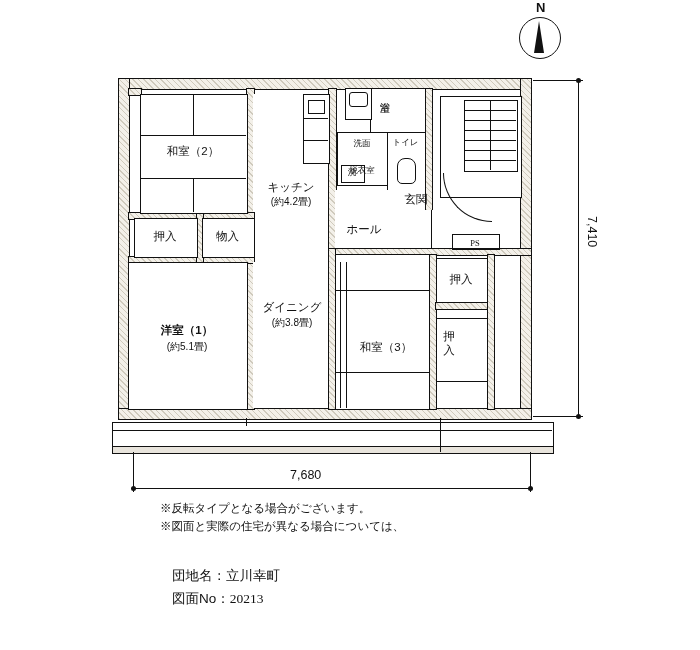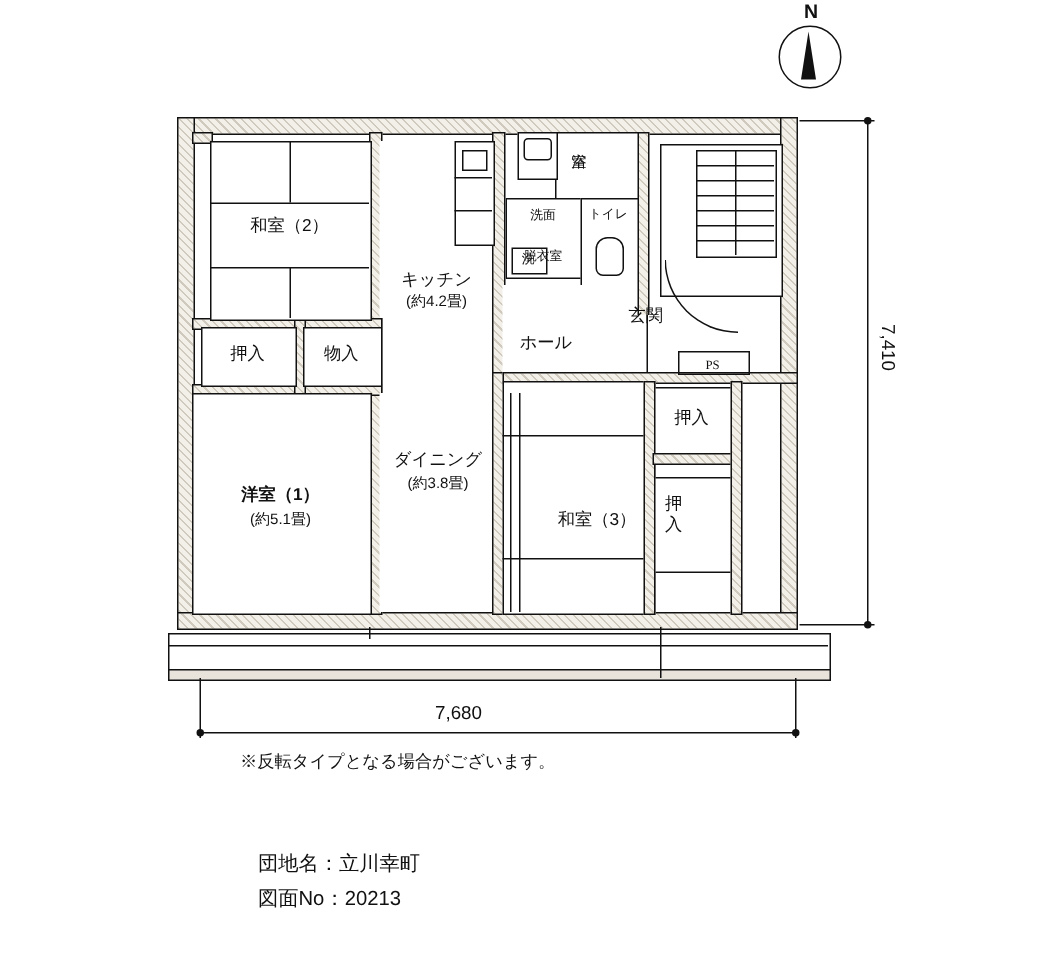--- a/index.html
+++ b/index.html
@@ -46,21 +46,21 @@
 
   
   .dimline{position:absolute;background:#111;}
   .dimtext{position:absolute;font-size:12.5px;color:#111;}
   .dot{position:absolute;width:5px;height:5px;background:#111;border-radius:50%;}
 
   
   .notes{position:absolute;left:160px;top:500px;font-size:11.5px;line-height:1.55;}
   .spec{position:absolute;left:172px;top:565px;font-size:13.5px;line-height:1.68;}
   .spec .k{display:inline-block;}
-  .spec .v{display:inline-block;}
+  .spec .v{display:inline-block;font-family:Liberation Serif, serif;}
 
   
   .rail{position:absolute;border:1px solid #111;background:#fff;}
 </style>
 </head>
 <body>
 
 <div class="stage">
 
   <div class="compass-label">N</div>
@@ -133,41 +133,41 @@
   <div class="lbl tiny" style="left:341px;top:167px;width:22px;">洗</div>
 
   <div class="room" style="left:387px;top:132px;width:37px;height:78px;"></div>
   <div class="lbl tiny" style="left:387px;top:137px;width:37px;">トイレ</div>
   <div class="abs" style="left:397px;top:158px;width:17px;height:24px;border:1px solid #111;border-radius:8px 8px 5px 5px;"></div>
 
   <div class="plain" style="left:335px;top:190px;width:89px;height:58px;"></div>
   <div class="lbl" style="left:335px;top:222px;width:58px;">ホール</div>
 
   <div class="room" style="left:387px;top:210px;width:80px;height:38px;border:none;"></div>
-  <div class="lbl" style="left:390px;top:204px;width:52px;text-align:right;">玄関</div>
+  <div class="lbl" style="left:390px;top:192px;width:52px;">玄関</div>
   <div class="thin" style="left:431px;top:210px;width:1px;height:38px;"></div>
 
   <div class="room" style="left:440px;top:96px;width:80px;height:100px;"></div>
   <div class="abs" style="left:464px;top:100px;width:52px;height:70px;border:1px solid #111;background:#fff;"></div>
   <div class="thin" style="left:464px;top:110px;width:52px;height:1px;"></div>
   <div class="thin" style="left:464px;top:120px;width:52px;height:1px;"></div>
   <div class="thin" style="left:464px;top:130px;width:52px;height:1px;"></div>
   <div class="thin" style="left:464px;top:140px;width:52px;height:1px;"></div>
   <div class="thin" style="left:464px;top:150px;width:52px;height:1px;"></div>
   <div class="thin" style="left:464px;top:160px;width:52px;height:1px;"></div>
   <div class="thin" style="left:490px;top:100px;width:1px;height:70px;"></div>
 
   <div class="abs" style="left:443px;top:173px;width:48px;height:48px;border:1px solid #111;border-radius:0 0 0 100%;border-top:none;border-right:none;"></div>
   <div class="lbl tiny" style="left:460px;top:238px;width:30px;font-family:Liberation Serif, serif;">PS</div>
   <div class="abs" style="left:452px;top:234px;width:46px;height:14px;border:1px solid #111;"></div>
 
   <div class="room" style="left:335px;top:254px;width:100px;height:154px;"></div>
   <div class="thin" style="left:335px;top:290px;width:100px;height:1px;"></div>
   <div class="thin" style="left:335px;top:372px;width:100px;height:1px;"></div>
-  <div class="lbl" style="left:356px;top:340px;width:84px;">和室（3）</div>
+  <div class="lbl" style="left:344px;top:340px;width:84px;">和室（3）</div>
 
   <div class="room" style="left:435px;top:258px;width:52px;height:44px;"></div>
   <div class="lbl" style="left:435px;top:272px;width:52px;">押入</div>
 
   <div class="room" style="left:435px;top:318px;width:52px;height:62px;"></div>
   <div class="lbl" style="left:439px;top:330px;width:20px;line-height:1.2;">押<br>入</div>
 
   <div class="wall wallhatch abs" style="left:429px;top:254px;width:6px;height:154px;"></div>
   <div class="wall wallhatch abs" style="left:435px;top:302px;width:52px;height:6px;"></div>
   <div class="wall wallhatch abs" style="left:487px;top:254px;width:6px;height:154px;"></div>
@@ -190,20 +190,21 @@
 
   <div class="dimline" style="left:133px;top:488px;width:398px;height:1px;"></div>
   <div class="dimline" style="left:133px;top:452px;width:1px;height:40px;"></div>
   <div class="dimline" style="left:530px;top:452px;width:1px;height:40px;"></div>
   <div class="dot" style="left:131px;top:486px;"></div>
   <div class="dot" style="left:528px;top:486px;"></div>
   <div class="dimtext" style="left:290px;top:468px;">7,680</div>
 
   <div class="notes">
     <div>※反転タイプとなる場合がございます。</div>
+    <div>※図面と実際の住宅が異なる場合については、</div>
   </div>
 
   <div class="spec">
     <div>
       <span class="k">団地名：</span><span class="v">立川幸町</span>
     </div>
     <div>
       <span class="k">図面No：</span><span class="v">20213</span>
     </div>
   </div>

